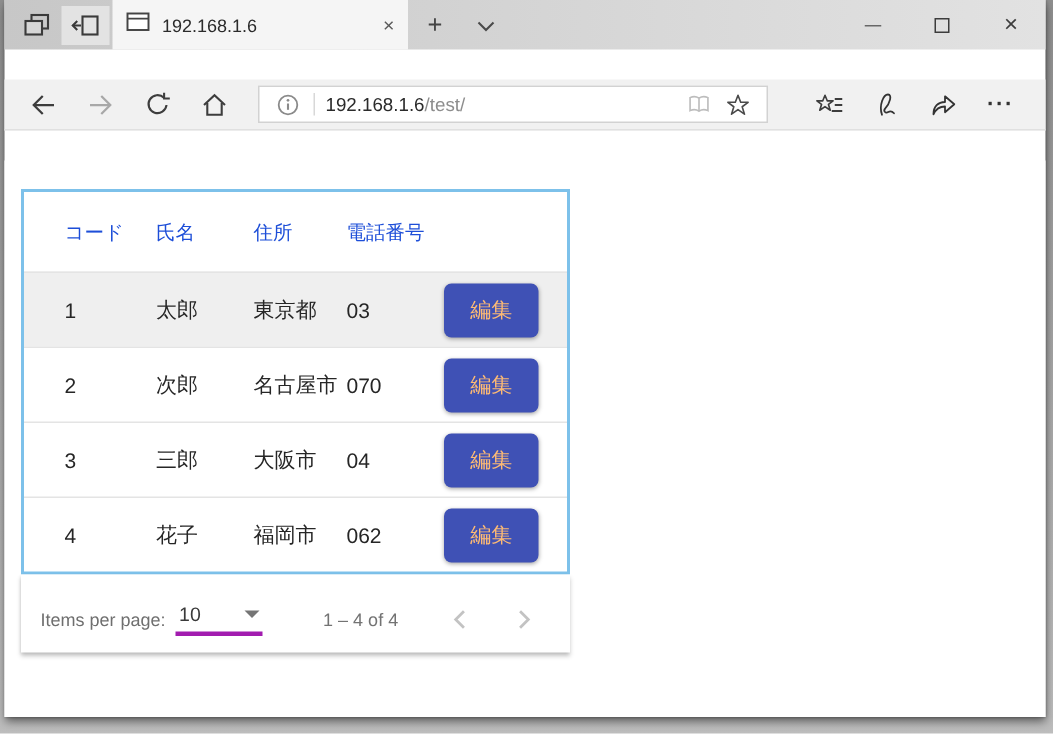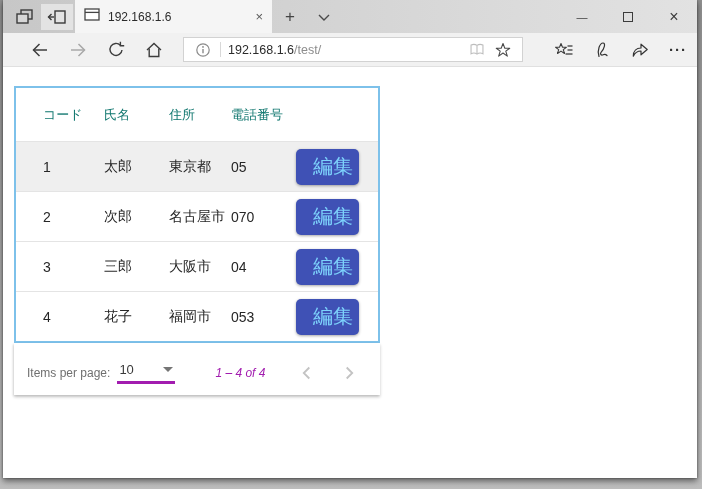--- a/index.html
+++ b/index.html
@@ -1,21 +1,21 @@
 <!DOCTYPE html>
 <html><head>
 <meta charset="utf-8">
 <style>
   * { box-sizing: border-box; }
   body { margin: 0; font-family: "Liberation Sans", sans-serif; }
   .stage { position: relative; width: 702px; height: 489px; overflow: hidden;
            background: linear-gradient(180deg, #8f8f8f, #bdbdbd); }
   .window { position: absolute; left: 3px; top: 0; width: 694px; height: 478px;
             background: #fff; display: flex; flex-direction: column;
-            box-shadow: 0 3px 6px rgba(0,0,0,.5), 0 0 2px rgba(0,0,0,.4); }
+            box-shadow: 0 3px 6px rgba(0,0,0,.5), 0 0 2px rgba(0,0,0,.4); gap: 20px; }
 
   
   .tabbar { flex: 0 0 33px; background: linear-gradient(90deg,#c7c7c7,#e2e2e2);
             display: flex; align-items: stretch; padding-left: 6px; }
   .tbbtn { width: 32px; border: none; background: transparent; display: flex;
            align-items: center; justify-content: center; padding: 0; cursor: default; }
   .tbbtn.lit { background: #e3e3e3; height: 26px; align-self: center; }
   .tab { width: 197px; margin-left: 2px; background: #f5f5f5; display: flex;
          align-items: center; gap: 8px; padding: 0 9px; }
   .tab-title { flex: 1; font-size: 12px; color: #2b2b2b; white-space: nowrap; overflow: hidden; }
@@ -24,55 +24,55 @@
             display: flex; align-items: center; justify-content: center; font-weight: 300; }
   .wincontrols { margin-left: auto; display: flex; }
   .winbtn { width: 46px; border: none; background: transparent; display: flex;
             align-items: center; justify-content: center; color: #3c3c3c; }
   .winbtn .dash { font-size: 11px; }
   .maxbox { width: 10px; height: 10px; border: 1px solid #3c3c3c; display: inline-block; }
   .winbtn.close { font-size: 16px; font-weight: 300; }
 
   
   .toolbar { flex: 0 0 34px; background: #f1f1f1; border-bottom: 1px solid #e0e0e0;
-             display: flex; align-items: center; padding-left: 18px; }
+             display: flex; align-items: center; padding-left: 7px; }
   .navbtn { width: 38px; height: 33px; border: none; background: transparent;
             display: flex; align-items: center; justify-content: center; padding: 0; }
   .addressbar { flex: 0 0 340px; height: 25px; margin-left: 10px; background: #fff;
                 border: 1px solid #d2d2d2; display: flex; align-items: center; padding: 0 6px; }
   .addr-sep { width: 1px; height: 15px; background: #d8d8d8; margin: 0 7px 0 4px; }
   .url { font-size: 12.5px; flex: 1; white-space: nowrap; overflow: hidden; }
   .url .host { color: #2b2b2b; }
   .url .path { color: #8d8d8d; }
   .addr-icon { display: flex; align-items: center; justify-content: center; width: 26px; }
   .rightbtns { display: flex; margin-left: 22px; }
   .more-dots { font-size: 15px; font-weight: bold; color: #333; letter-spacing: 1px; }
 
   
   .content { flex: 1; background: #fff; position: relative; }
   .card { position: absolute; left: 11px; top: 19px; width: 366px; }
   .mat-table { border: 2px solid #7dc1ea; background: #fff; }
   .trow { display: grid; grid-template-columns: 61px 65px 62px 65px 1fr;
           align-items: center; padding-left: 27px; height: 50px;
           border-top: 1px solid #e4e4e4; font-size: 14px; color: #262626; }
-  .trow.thead { height: 53px; border-top: none; color: #0f766e; font-size: 13px; }
+  .trow.thead { height: 53px; border-top: none; color: #1d4ed8; font-size: 13px; }
   .trow.selected { background: #efefef; }
   .cell { white-space: nowrap; }
-  .edit-btn { width: 63px; height: 36px; background: #3f51b5; color: #7dd3fc; border: none;
-              border-radius: 5px; font-size: 20px; box-shadow: 0 1px 3px rgba(0,0,0,.35);
-              cursor: pointer; font-family: inherit; text-align: right; }
+  .edit-btn { width: 63px; height: 36px; background: #3f51b5; color: #fdba74; border: none;
+              border-radius: 5px; font-size: 14px; box-shadow: 0 1px 3px rgba(0,0,0,.35);
+              cursor: pointer; font-family: inherit; }
   .paginator { height: 52px; background: #fff; display: flex; align-items: center;
                padding: 8px 18px 0 13px; font-size: 12px; color: #6f6f6f;
                box-shadow: 0 2px 3px rgba(0,0,0,.22), -1px 1px 2px rgba(0,0,0,.08); }
   .pagesize { margin-left: 7px; width: 58px; border-bottom: 3px solid #a21caf;
               display: flex; align-items: center; justify-content: space-between;
               padding: 0 2px 4px 2px; color: #3a3a3a; font-size: 13px; cursor: pointer; }
   .tri { width: 0; height: 0; border-left: 5px solid transparent;
          border-right: 5px solid transparent; border-top: 5px solid #757575; }
-  .range { margin-left: 40px; color: #a21caf; font-style: italic; }
+  .range { margin-left: 40px; color: #737373; }
   .pgnav { margin-left: auto; display: flex; gap: 16px; }
   .pgbtn { width: 26px; height: 26px; border: none; background: transparent;
            display: flex; align-items: center; justify-content: center; padding: 0; }
 </style>
 </head>
 <body>
 
 <div class="stage">
   <div class="window">
 
@@ -198,21 +198,21 @@
             <span class="cell">氏名</span>
             <span class="cell">住所</span>
             <span class="cell">電話番号</span>
             <span class="cell"></span>
           </div>
 
           <div class="trow selected">
             <span class="cell">1</span>
             <span class="cell">太郎</span>
             <span class="cell">東京都</span>
-            <span class="cell">05</span>
+            <span class="cell">03</span>
             <span class="cell"><button class="edit-btn">編集</button></span>
           </div>
 
           <div class="trow">
             <span class="cell">2</span>
             <span class="cell">次郎</span>
             <span class="cell">名古屋市</span>
             <span class="cell">070</span>
             <span class="cell"><button class="edit-btn">編集</button></span>
           </div>
@@ -222,21 +222,21 @@
             <span class="cell">三郎</span>
             <span class="cell">大阪市</span>
             <span class="cell">04</span>
             <span class="cell"><button class="edit-btn">編集</button></span>
           </div>
 
           <div class="trow">
             <span class="cell">4</span>
             <span class="cell">花子</span>
             <span class="cell">福岡市</span>
-            <span class="cell">053</span>
+            <span class="cell">062</span>
             <span class="cell"><button class="edit-btn">編集</button></span>
           </div>
         </div>
 
         <div class="paginator">
           <span>Items per page:</span>
           <span class="pagesize">
             <span>10</span>
             <span class="tri"></span>
           </span>

